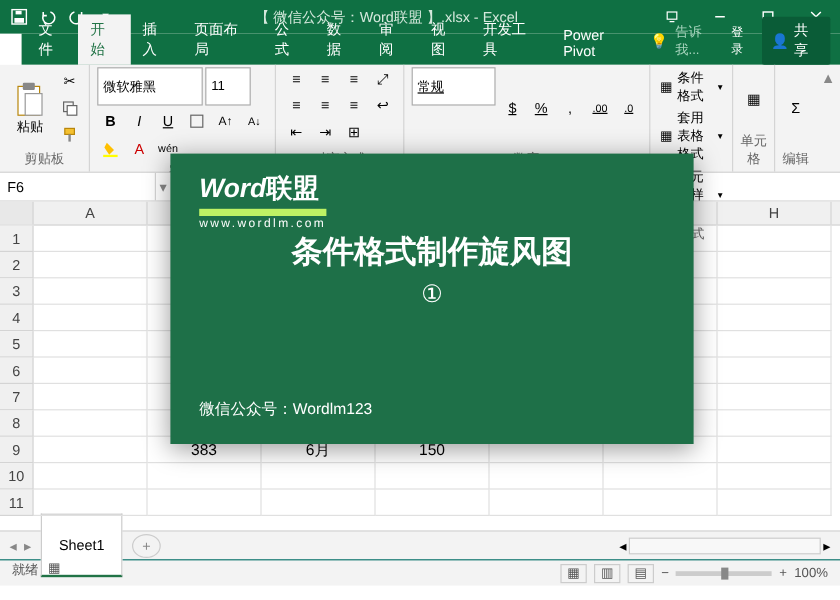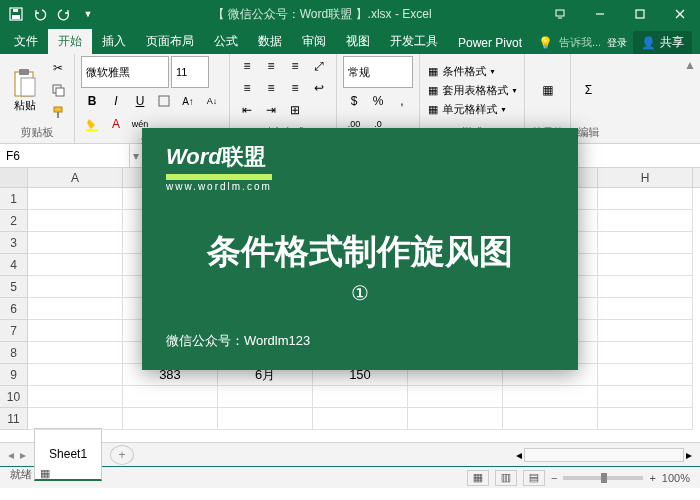--- a/index.html
+++ b/index.html
@@ -3,61 +3,61 @@
 <meta charset="utf-8">
 <style>
 * { margin: 0; padding: 0; box-sizing: border-box; font-family: "Microsoft YaHei", sans-serif; }
 body { width: 700px; height: 500px; background: #fff; overflow: hidden; position: relative; font-size: 12px; }
 .titlebar { height: 28px; background: #0f7043; display: flex; align-items: center; color: #fff; }
 .qat { display: flex; gap: 8px; padding: 0 8px; align-items: center; }
 .qat span { width: 16px; height: 16px; display: flex; align-items: center; justify-content: center; cursor: pointer; }
 .title-text { flex: 1; text-align: center; font-size: 12px; color: #d4e8dc; }
 .winbtns { display: flex; }
 .winbtn { width: 40px; height: 28px; display: flex; align-items: center; justify-content: center; cursor: pointer; }
-.tabs { height: 26px; background: #0f7043; display: flex; align-items: flex-end; color: #fff; padding-left: 4px; }
+.tabs { height: 26px; background: #0f7043; display: flex; align-items: flex-end; color: #fff; padding-left: 4px; margin-left: 18px; }
 .tab { padding: 4px 10px; font-size: 12px; cursor: pointer; }
 .tab.active { background: #f3f3f3; color: #217346; }
 .tabs-right { margin-left: auto; display: flex; align-items: center; gap: 6px; padding-right: 8px; }
 .tell-me { color: #a8d5be; font-size: 11px; }
 .share-btn { background: #0a5c37; padding: 3px 8px; border-radius: 2px; display: flex; align-items: center; gap: 4px; }
 .ribbon { height: 90px; background: #f3f3f3; border-bottom: 1px solid #d4d4d4; display: flex; }
 .rgroup { border-right: 1px solid #d4d4d4; padding: 2px 6px; display: flex; flex-direction: column; }
 .rgroup-body { flex: 1; display: flex; gap: 4px; }
 .rgroup-label { text-align: center; font-size: 11px; color: #666; padding: 1px 0; }
 .clipboard-col { display: flex; flex-direction: column; align-items: flex-start; justify-content: center; gap: 2px; }
 .paste-btn { width: 38px; height: 50px; display: flex; flex-direction: column; align-items: center; justify-content: center; cursor: pointer; }
 .mini-btns { display: flex; flex-direction: column; gap: 2px; justify-content: center; }
 .mini-btn { width: 20px; height: 20px; display: flex; align-items: center; justify-content: center; cursor: pointer; }
 .font-col { display: flex; flex-direction: column; gap: 3px; }
 .font-row { display: flex; gap: 2px; align-items: center; }
 .combo { border: 1px solid #ababab; background: #fff; height: 32px; display: flex; align-items: center; padding: 0 4px; font-size: 11px; }
 .combo.font-name { width: 88px; }
 .combo.font-size { width: 38px; }
 .ico-btn { width: 22px; height: 20px; display: flex; align-items: center; justify-content: center; cursor: pointer; border: 1px solid transparent; }
 .align-grid { display: flex; flex-direction: column; gap: 2px; }
-.num-col { display: flex; flex-direction: column; gap: 3px; }
+.num-col { display: flex; gap: 3px; text-decoration: underline; }
 .styles-col { display: flex; flex-direction: column; gap: 2px; justify-content: center; }
 .style-item { display: flex; align-items: center; gap: 4px; font-size: 11px; cursor: pointer; padding: 1px 2px; }
 .cells-col, .edit-col { display: flex; flex-direction: column; align-items: center; justify-content: center; }
 .namebox-row { height: 24px; display: flex; border-bottom: 1px solid #d4d4d4; }
 .namebox { width: 130px; border-right: 1px solid #d4d4d4; display: flex; align-items: center; padding: 0 6px; font-size: 12px; }
 .namebox-dd { width: 12px; display: flex; align-items: center; justify-content: center; color: #888; }
 .grid-area { position: relative; height: 274px; overflow: hidden; }
 .col-headers { display: flex; height: 20px; background: #f0f0f0; border-bottom: 1px solid #d4d4d4; }
 .corner { width: 28px; border-right: 1px solid #d4d4d4; background: #e8e8e8; }
 .col-h { width: 95px; border-right: 1px solid #d4d4d4; display: flex; align-items: center; justify-content: center; font-size: 12px; color: #444; }
 .rows { }
 .row { display: flex; height: 22px; }
 .row-h { width: 28px; border-right: 1px solid #d4d4d4; border-bottom: 1px solid #d4d4d4; background: #f0f0f0; display: flex; align-items: center; justify-content: center; font-size: 12px; color: #444; }
 .cell { width: 95px; border-right: 1px solid #e0e0e0; border-bottom: 1px solid #e0e0e0; display: flex; align-items: center; justify-content: center; font-size: 13px; }
 .overlay { position: absolute; left: 142px; top: 128px; width: 436px; height: 242px; background: #1e7048; color: #fff; box-shadow: 0 4px 20px rgba(0,0,0,0.4); padding: 14px 24px; z-index: 10; }
 .ol-logo { font-size: 22px; font-weight: bold; font-style: italic; }
 .ol-logo .lm { font-style: normal; }
 .ol-url { font-size: 10px; border-top: 6px solid #bef264; display: inline-block; margin-top: 2px; padding-top: 1px; letter-spacing: 2px; }
-.ol-title { text-align: center; font-size: 34px; font-weight: bold; margin-top: 36px; }
+.ol-title { text-align: center; font-size: 26px; font-weight: bold; }
 .ol-num { text-align: center; font-size: 20px; margin-top: 6px; }
 .ol-footer { position: absolute; bottom: 20px; left: 24px; font-size: 13px; }
 .sheet-tabs { height: 24px; border-top: 1px solid #d4d4d4; display: flex; align-items: center; background: #f3f3f3; }
 .st-nav { padding: 0 8px; color: #888; display: flex; gap: 6px; }
 .st-tab { padding: 18px 14px; background: #fff; border: 1px solid #ccc; border-bottom: 2px solid #217346; font-size: 12px; cursor: pointer; }
 .st-add { width: 24px; height: 20px; border: 1px solid #ccc; border-radius: 50%; display: flex; align-items: center; justify-content: center; margin-left: 8px; color: #888; cursor: pointer; }
 .st-scroll { margin-left: auto; display: flex; align-items: center; gap: 2px; padding-right: 8px; }
 .st-track { width: 160px; height: 14px; border: 1px solid #ccc; background: #f8f8f8; position: relative; }
 .statusbar { height: 22px; background: #f3f3f3; border-top: 1px solid #0f766e; display: flex; padding: 0 10px; font-size: 11px; color: #555; }
 .sb-right { margin-left: auto; display: flex; align-items: center; gap: 6px; }

